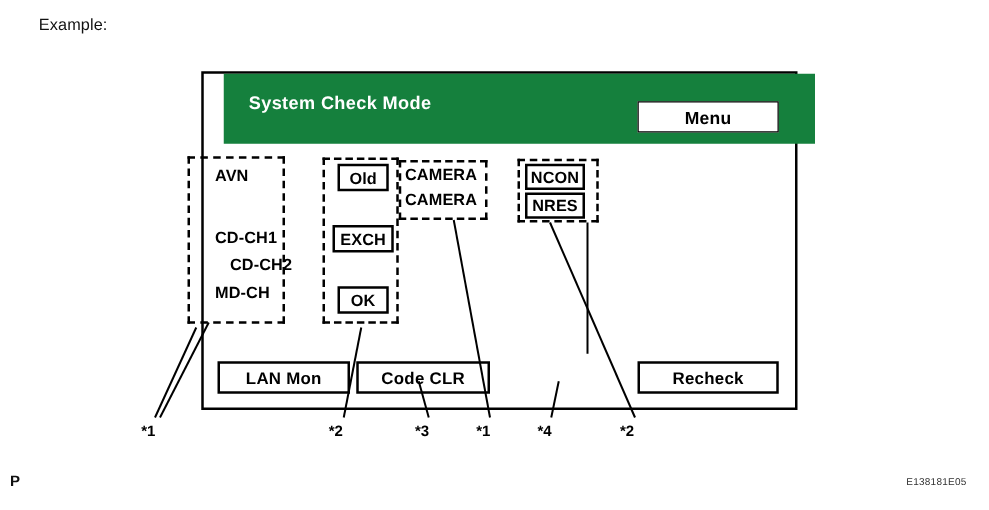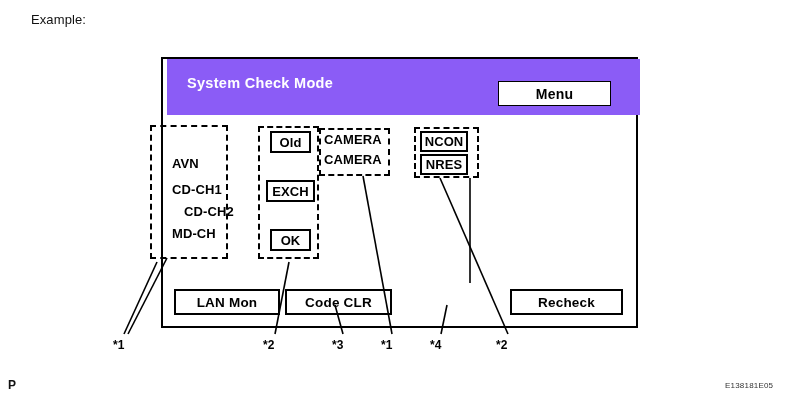--- a/index.html
+++ b/index.html
@@ -58,25 +58,25 @@
     width: 477px;
     height: 271px;
     background: #ffffff;
     border: 2px solid #000000;
     box-sizing: border-box;
   }
 
   
   #title-bar {
     position: absolute;
-    left: 4px;
+    left: 16px;
     top: 0;
     width: 100%;
     height: 56px;
-    background: #8b5cf6;
+    background: #15803d;
     box-sizing: border-box;
   }
   #screen-title {
     position: absolute;
     left: 20px;
     top: 16px;
     color: #ffffff;
     font-size: 14.5px;
     font-weight: 700;
     letter-spacing: 0.3px;
@@ -155,21 +155,21 @@
 
   
   .plain-label {
     position: absolute;
     font-size: 13px;
     font-weight: 700;
     letter-spacing: 0.1px;
     white-space: nowrap;
     color: #000000;
   }
-  #label-avn      { left: 172px; top: 133px; margin-top: 23px; }
+  #label-avn      { left: 172px; top: 133px; }
   #label-cd-ch1   { left: 172px; top: 182px; }
   #label-cd-ch2   { left: 184px; top: 204px; }
   #label-md-ch    { left: 172px; top: 226px; }
   #label-camera   { left: 324px; top: 132px; }
   #label-monet    { left: 324px; top: 152px; }
 
   
   .boxed-btn {
     position: absolute;
     background: #ffffff;

